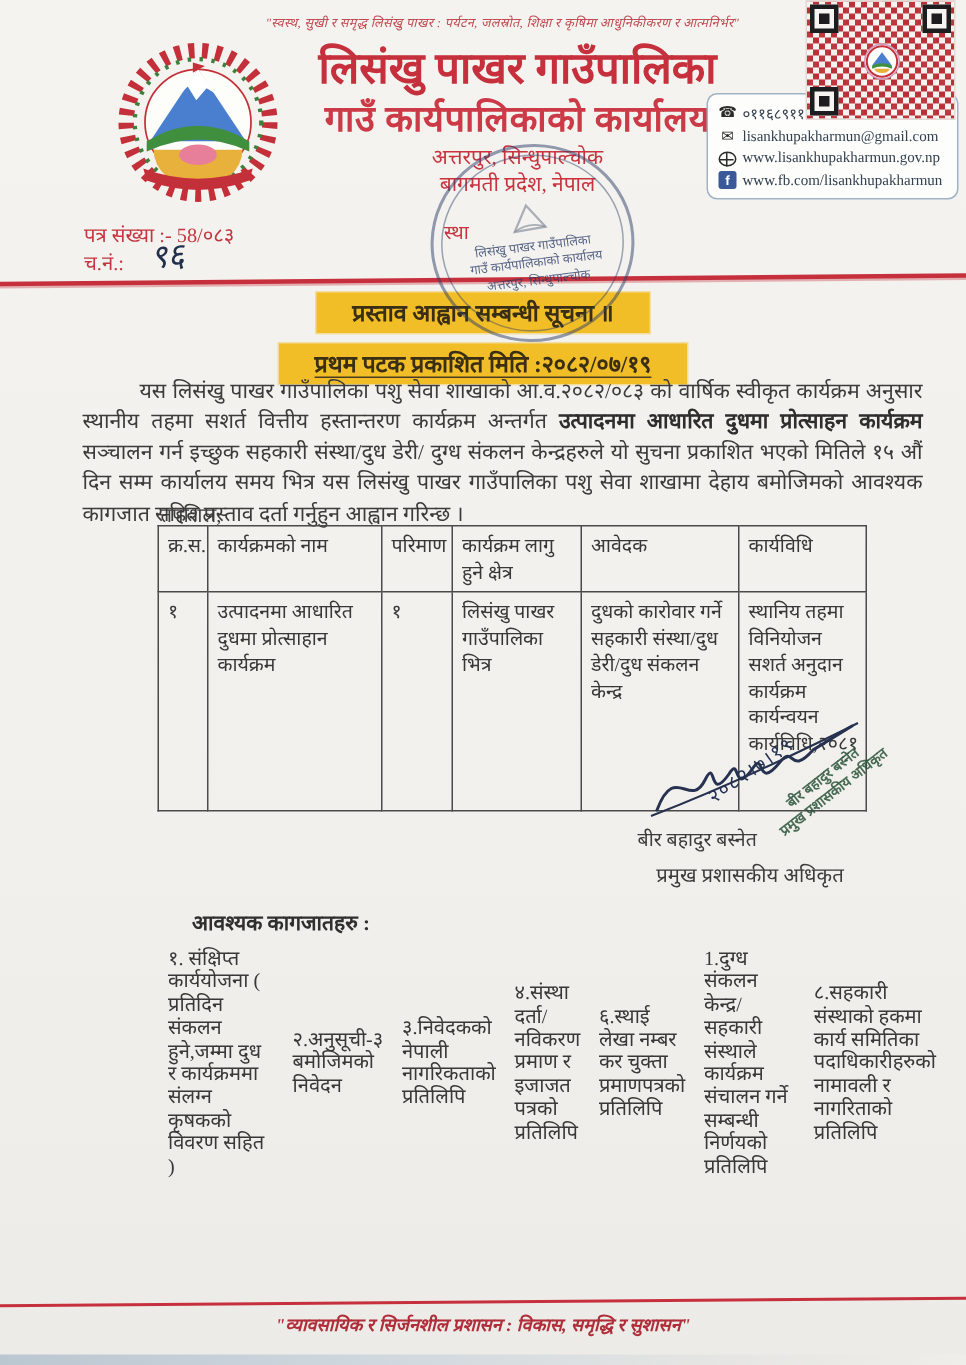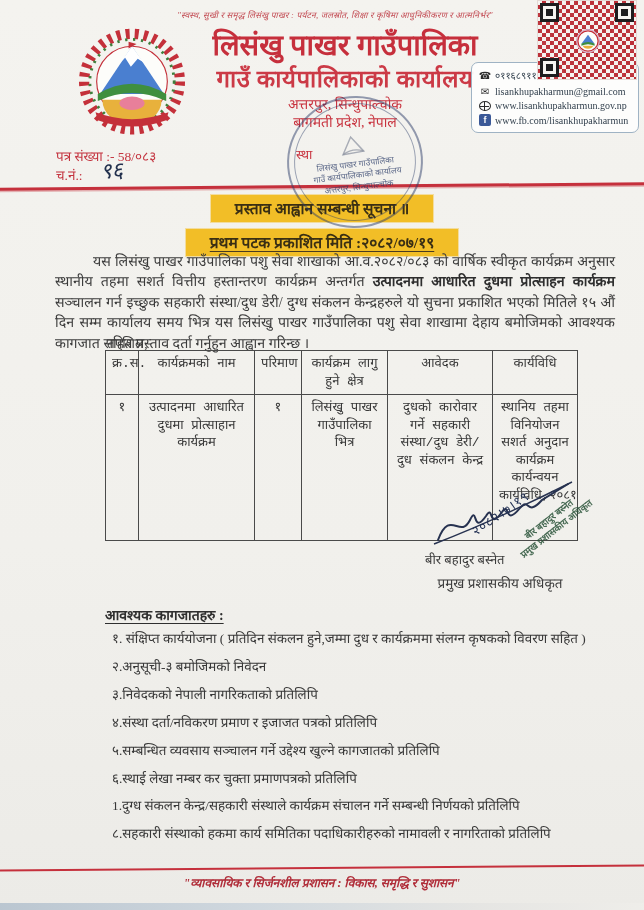--- a/index.html
+++ b/index.html
@@ -107,45 +107,45 @@
     line-height:1.44; color:#3b3b3b; text-align:justify; text-indent:38px; }
   .para b{ font-weight:700; color:#2e2e2e; }
   .tapashil{ position:absolute; left:107px; top:334px; font-size:13.5px; color:#3b3b3b; }
 
   
   table.notice-table{
     position:absolute; left:105px; top:350px; width:472px;
     border-collapse:collapse; table-layout:fixed; font-size:13px; color:#383838;
   }
   .notice-table th,.notice-table td{
-    border:1.4px solid #4a4a4a; padding:4px 6px; vertical-align:top; text-align:center;
-    font-weight:400; line-height:1.35;font-family:Liberation Mono, monospace;
+    border:1.4px solid #4a4a4a; padding:4px 6px; vertical-align:top; text-align:left;
+    font-weight:400; line-height:1.35;
   }
   .notice-table th{ height:44px; }
   .notice-table td{ height:146px; }
   .col-sn{ width:33px; } .col-name{ width:116px; } .col-qty{ width:47px; }
   .col-area{ width:86px; } .col-applicant{ width:105px; } .col-proc{ width:85px; }
   .cell-justify{ text-align:justify;margin-left:24px; }
 
   
   .sig-block{ position:absolute; left:375px; top:478px; width:250px; height:118px; }
   .sig-scribble{ position:absolute; left:55px; top:0px; width:150px; height:75px; }
   .sig-date{ position:absolute; left:92px; top:26px; font-size:13px; color:#233154;
     transform:rotate(-35deg); font-family:"DejaVu Sans", sans-serif; letter-spacing:1px; }
   .sig-stamp{ position:absolute; left:118px; top:34px; width:120px; text-align:center;
     transform:rotate(-38deg); color:rgba(42,84,58,.85); font-size:9.5px; line-height:1.3; font-weight:700; }
   .sig-name{ position:absolute; left:50px; top:72px; font-size:13px; color:#3b3b3b; }
   .sig-designation{ position:absolute; left:25px; top:96px; width:200px; text-align:center;
     font-size:13.5px; color:#3b3b3b; }
 
   
-  .docs-heading{ position:absolute; left:105px; top:605px; font-size:14px; font-weight:700;
-    color:#2f2f2f; text-decoration:underline; text-underline-offset:3px; }
+  .docs-heading{ position:absolute; left:128px; top:605px; font-size:14px; font-weight:700;
+    color:#2f2f2f; text-underline-offset:3px; }
   .docs-list{ position:absolute; left:112px; top:631px; width:512px; display:flex;
-    flex-direction:column; gap:12.5px; font-size:13.4px; color:#383838; }
+    flex-direction:row; gap:12.5px; font-size:13.4px; color:#383838;align-items:center; }
   .doc-item{ line-height:1.15; }
 
   
   .footline{ position:absolute; left:0; top:867px; width:644px; height:2.4px;
     background:#c5303c; transform:rotate(-0.45deg); }
   .foot-slogan{ position:absolute; left:0; top:874px; width:644px; text-align:center;
     font-size:12px; font-style:italic; font-weight:700; color:#b02e3a; }
 </style>
 </head>
 <body>
@@ -277,21 +277,20 @@
     <div class="sig-name">बीर बहादुर बस्नेत</div>
     <div class="sig-designation">प्रमुख प्रशासकीय अधिकृत</div>
   </div>
 
   <div class="docs-heading">आवश्यक कागजातहरु :</div>
   <div class="docs-list">
     <div class="doc-item">१. संक्षिप्त कार्ययोजना ( प्रतिदिन संकलन हुने,जम्मा दुध र कार्यक्रममा संलग्न कृषकको विवरण सहित )</div>
     <div class="doc-item">२.अनुसूची-३ बमोजिमको निवेदन</div>
     <div class="doc-item">३.निवेदकको नेपाली नागरिकताको प्रतिलिपि</div>
     <div class="doc-item">४.संस्था दर्ता/नविकरण प्रमाण र इजाजत  पत्रको प्रतिलिपि</div>
-    <div class="doc-item">५.सम्बन्धित व्यवसाय सञ्चालन गर्ने उद्देश्य खुल्ने कागजातको प्रतिलिपि</div>
     <div class="doc-item">६.स्थाई लेखा नम्बर कर चुक्ता प्रमाणपत्रको प्रतिलिपि</div>
     <div class="doc-item">1.दुग्ध संकलन केन्द्र/सहकारी संस्थाले कार्यक्रम संचालन गर्ने सम्बन्धी निर्णयको प्रतिलिपि</div>
     <div class="doc-item">८.सहकारी संस्थाको हकमा कार्य समितिका पदाधिकारीहरुको नामावली र नागरिताको प्रतिलिपि</div>
   </div>
 
   <div class="footline"></div>
   <div class="foot-slogan">"व्यावसायिक र सिर्जनशील प्रशासन : विकास, समृद्धि र सुशासन"</div>
 
   <div class="scan-edge-bottom"></div>
 </div>

